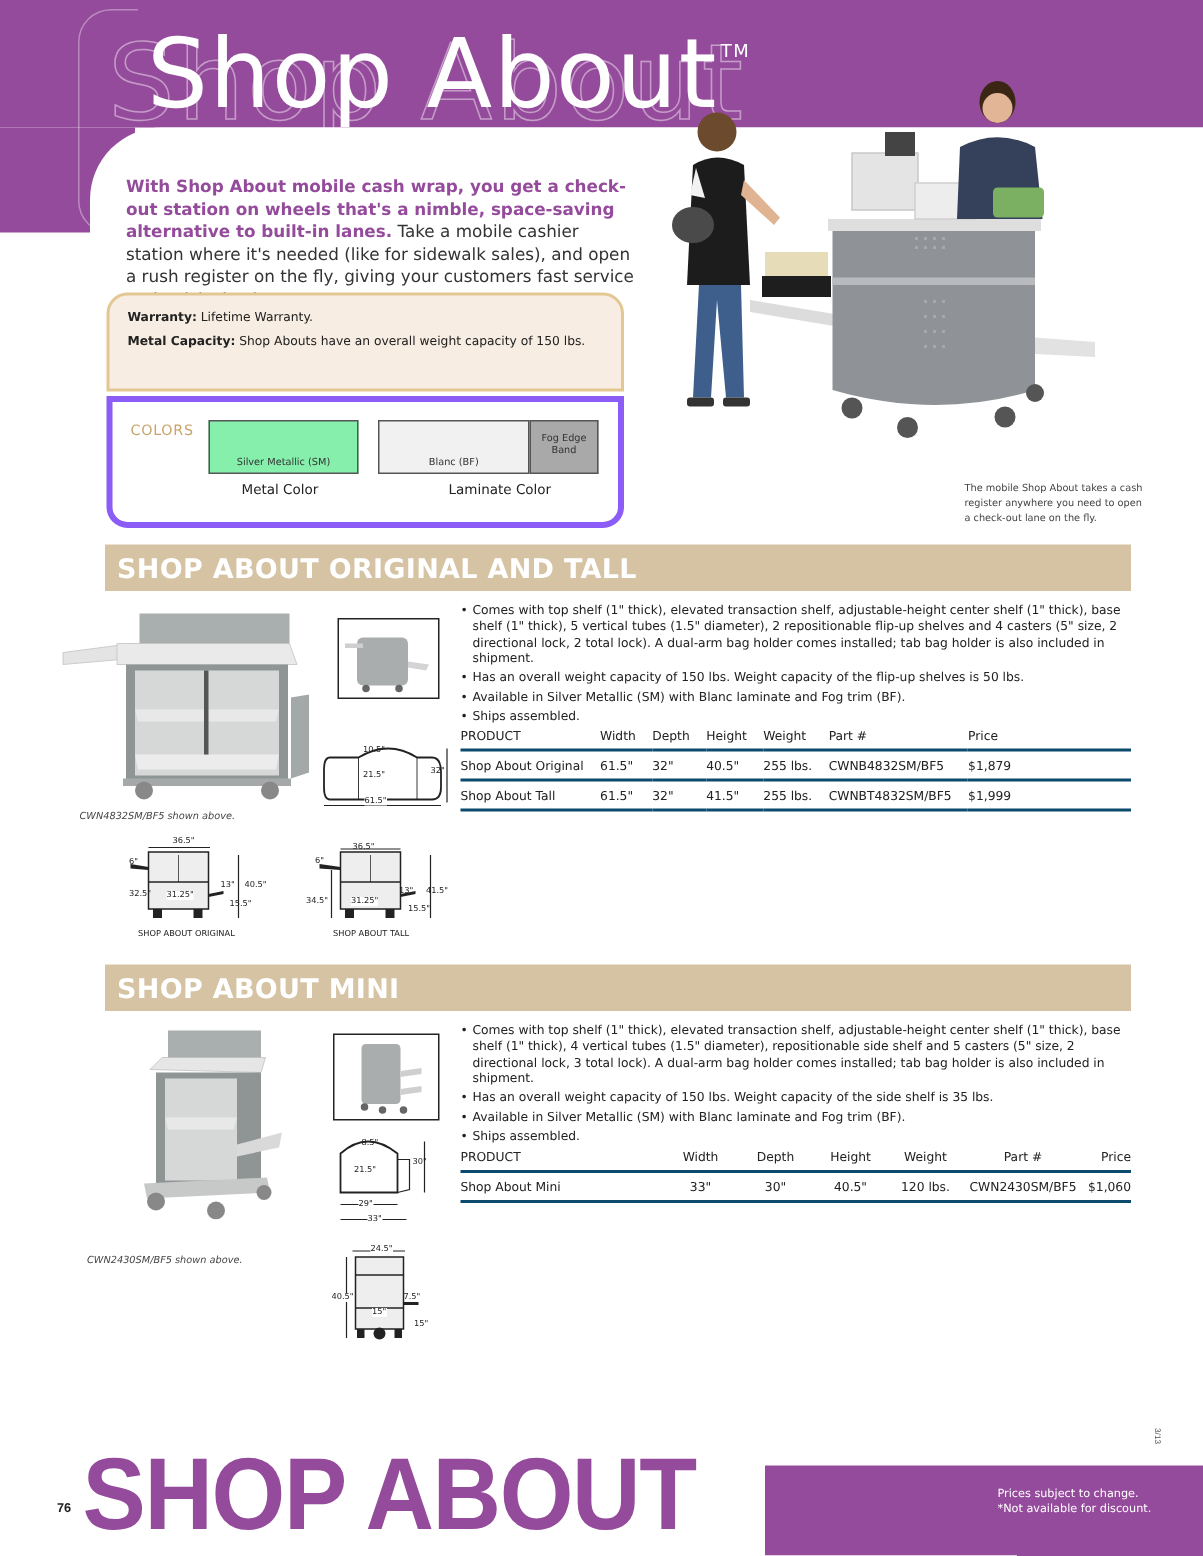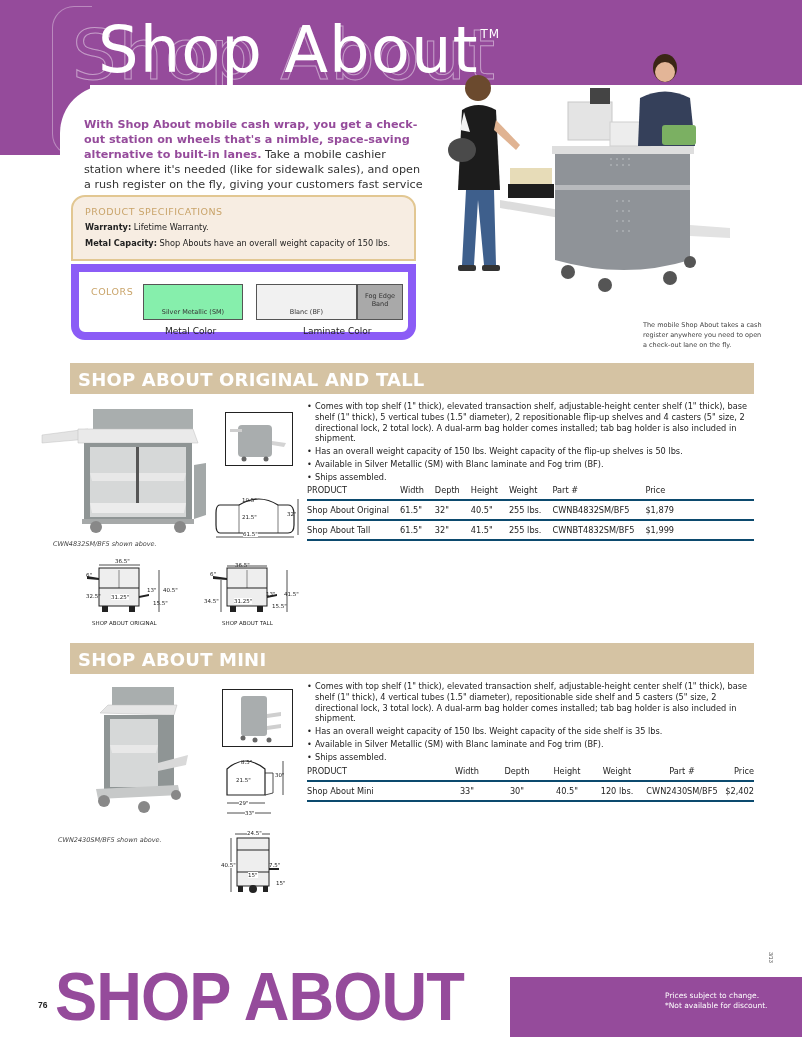--- a/index.html
+++ b/index.html
@@ -19,21 +19,21 @@
   .intro { position: absolute; left: 84px; top: 117px; width: 340px; font-size: 11.2px; line-height: 15px; font-family: "DejaVu Sans", sans-serif; }
   .intro .lead { color: #954b9b; font-weight: bold; }
   .intro .body { color: #333; }
 
   
   .spec-box { position: absolute; left: 71px; top: 195px; width: 345px; height: 66px; background: #f7ede2; border: 2px solid #e2c792; border-radius: 14px 14px 0 0; padding: 9px 12px; }
   .spec-heading { font-size: 9.5px; color: #c9a46a; letter-spacing: 0.5px; margin-bottom: 5px; font-family: "DejaVu Sans", sans-serif; }
   .spec-line { font-size: 8.2px; color: #222; margin-bottom: 6px; font-family: "DejaVu Sans", sans-serif; }
   .spec-line b { font-weight: bold; }
 
-  .colors-box { position: absolute; left: 71px; top: 264px; width: 345px; height: 76px; background: #fff; border: 8px solid #8b5cf6; border-radius: 0 0 14px 14px; }
+  .colors-box { position: absolute; left: 71px; top: 264px; width: 345px; height: 88px; background: #fff; border: 4px solid #8b5cf6; border-radius: 0 0 14px 14px; }
   .colors-label { position: absolute; left: 12px; top: 14px; font-size: 9.5px; color: #c9a46a; letter-spacing: 0.5px; font-family: "DejaVu Sans", sans-serif; }
   .swatch { position: absolute; border: 1px solid #555; font-size: 6.5px; color: #333; text-align: center; font-family: "DejaVu Sans", sans-serif; }
   .sw-silver { left: 64px; top: 12px; width: 100px; height: 36px; background: #86efac; padding-top: 23px; }
   .sw-blanc { left: 177px; top: 12px; width: 101px; height: 36px; background: #f1f1f1; padding-top: 23px; }
   .sw-fog { left: 278px; top: 12px; width: 46px; height: 36px; background: #a9a9a9; padding-top: 7px; line-height: 8px; }
   .color-caption { position: absolute; top: 54px; font-size: 9px; color: #222; font-family: "DejaVu Sans", sans-serif; }
   .cap-metal { left: 86px; }
   .cap-laminate { left: 224px; }
 
   
@@ -84,21 +84,20 @@
 <div class="ghost-frame"></div>
 <div class="ghost-title">Shop About</div>
 <h1 class="main-title"><span>Shop About</span><span class="tm">TM</span></h1>
 
 <div class="intro">
   <span class="lead">With Shop About mobile cash wrap, you get a check-out station on wheels that's a nimble, space-saving alternative to built-in lanes.</span>
   <span class="body">Take a mobile cashier station where it's needed (like for sidewalk sales), and open a rush register on the fly, giving your customers fast service and quick check-out.</span>
 </div>
 
 <div class="spec-box">
-  <div class="spec-heading">PRODUCT SPECIFICATIONS</div>
   <div class="spec-line"><b>Warranty:</b> <span>Lifetime Warranty.</span></div>
   <div class="spec-line"><b>Metal Capacity:</b> <span>Shop Abouts have an overall weight capacity of 150 lbs.</span></div>
 </div>
 
 <div class="colors-box">
   <div class="colors-label">COLORS</div>
   <div class="swatch sw-silver">Silver Metallic (SM)</div>
   <div class="swatch sw-blanc">Blanc (BF)</div>
   <div class="swatch sw-fog">Fog Edge Band</div>
   <div class="color-caption cap-metal">Metal Color</div>
@@ -363,21 +362,21 @@
     <th class="c" style="width:80px">Part #</th>
     <th class="r">Price</th>
   </tr>
   <tr>
     <td>Shop About Mini</td>
     <td class="c">33"</td>
     <td class="c">30"</td>
     <td class="c">40.5"</td>
     <td class="c">120 lbs.</td>
     <td class="c">CWN2430SM/BF5</td>
-    <td class="r">$2,402</td>
+    <td class="r">$1,060</td>
   </tr>
 </tbody>
   </table>
 
 <div class="date-code">3/13</div>
 <div class="page-num">76</div>
 <div class="footer-title">SHOP ABOUT</div>
 <div class="footer-band">
   <div class="footer-note">
     <div>Prices subject to change.</div>

